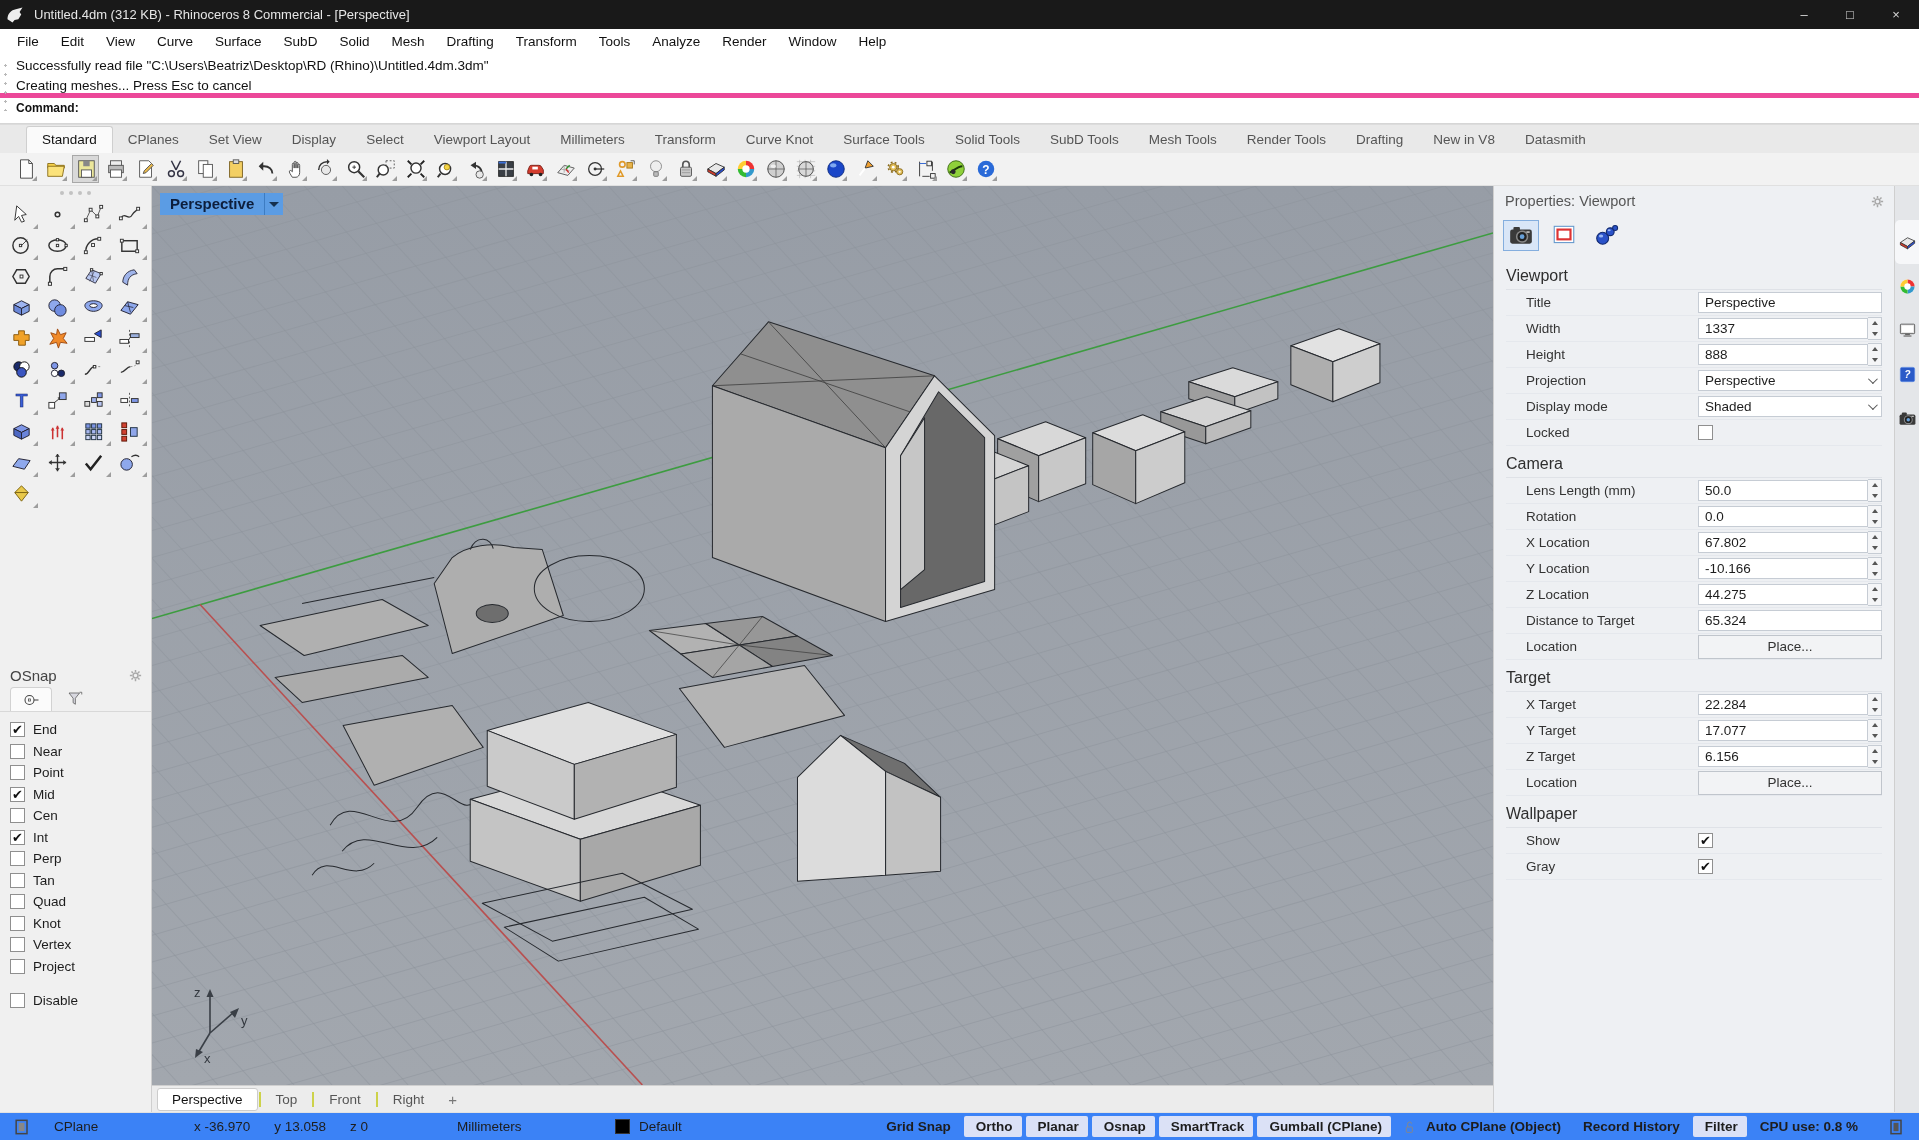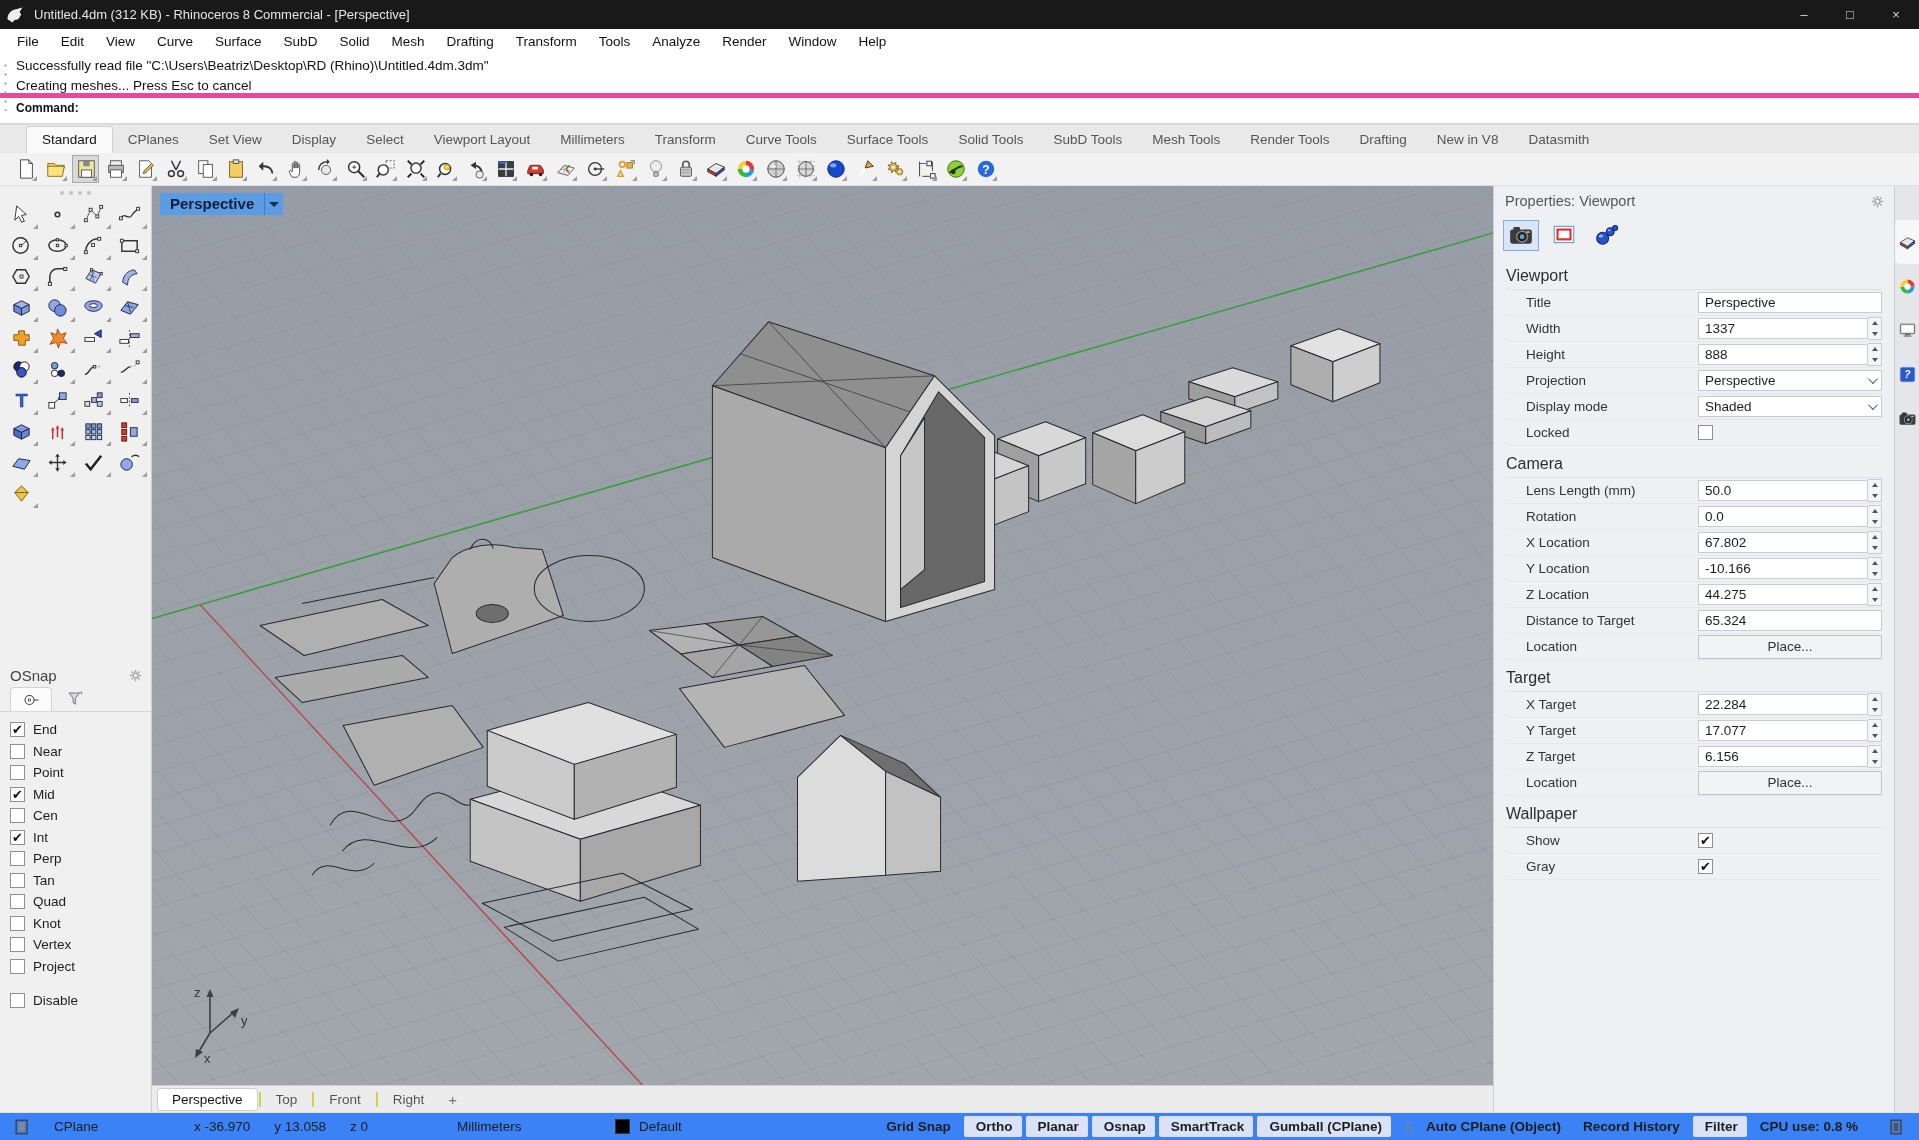--- a/index.html
+++ b/index.html
@@ -170,21 +170,21 @@
 
   <div class="tabbar" id="tabbar">
       <span class="tab active">Standard</span>
       <span class="tab ">CPlanes</span>
       <span class="tab ">Set View</span>
       <span class="tab ">Display</span>
       <span class="tab ">Select</span>
       <span class="tab ">Viewport Layout</span>
       <span class="tab ">Millimeters</span>
       <span class="tab ">Transform</span>
-      <span class="tab ">Curve Tools</span>
+      <span class="tab ">Curve Knot</span>
       <span class="tab ">Surface Tools</span>
       <span class="tab ">Solid Tools</span>
       <span class="tab ">SubD Tools</span>
       <span class="tab ">Mesh Tools</span>
       <span class="tab ">Render Tools</span>
       <span class="tab ">Drafting</span>
       <span class="tab ">New in V8</span>
       <span class="tab ">Datasmith</span>
     </div>
 

